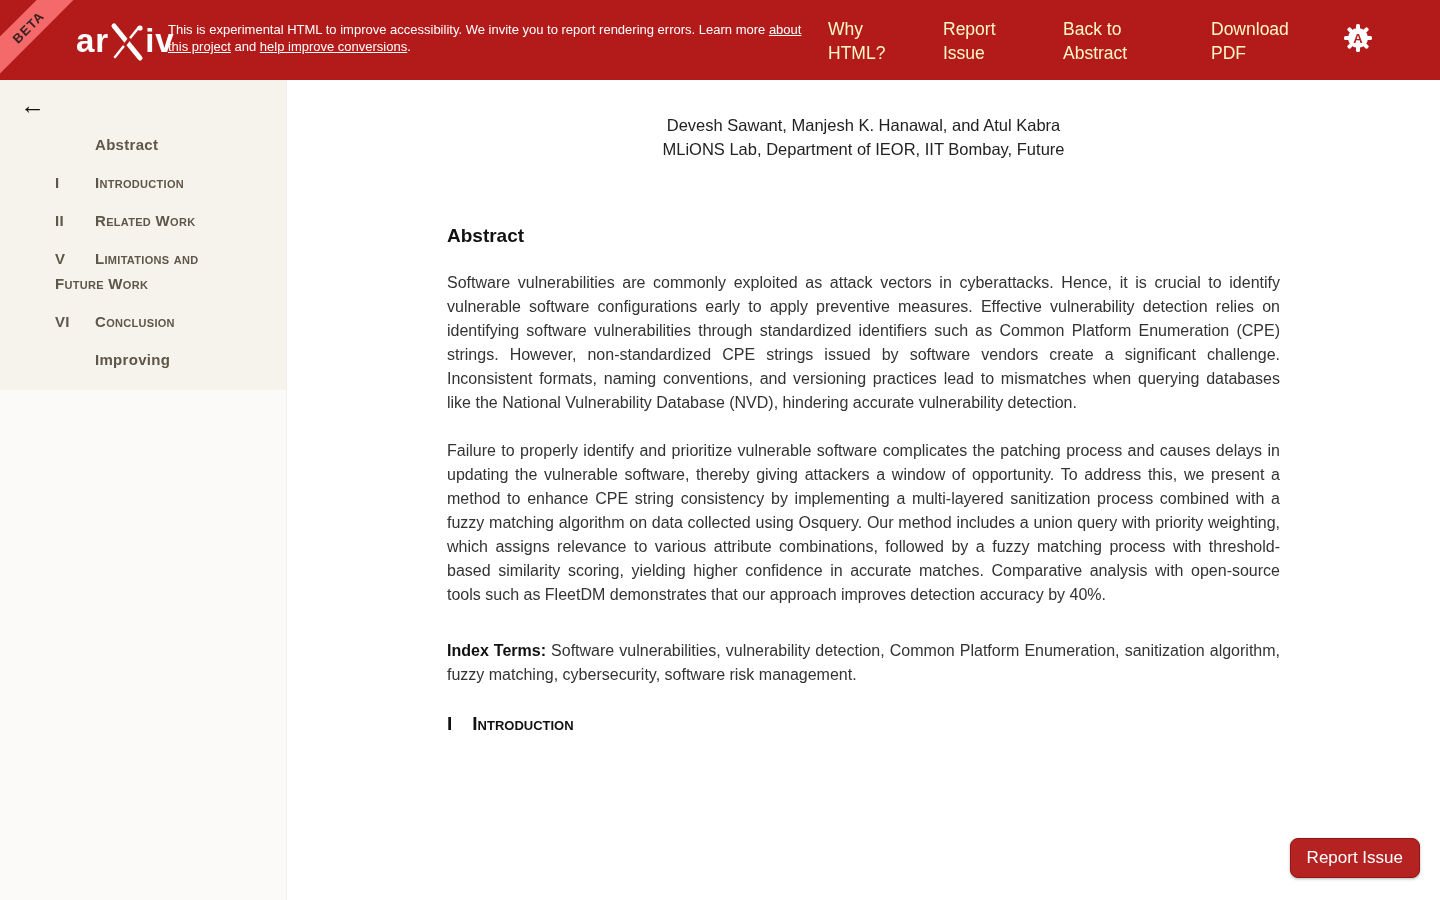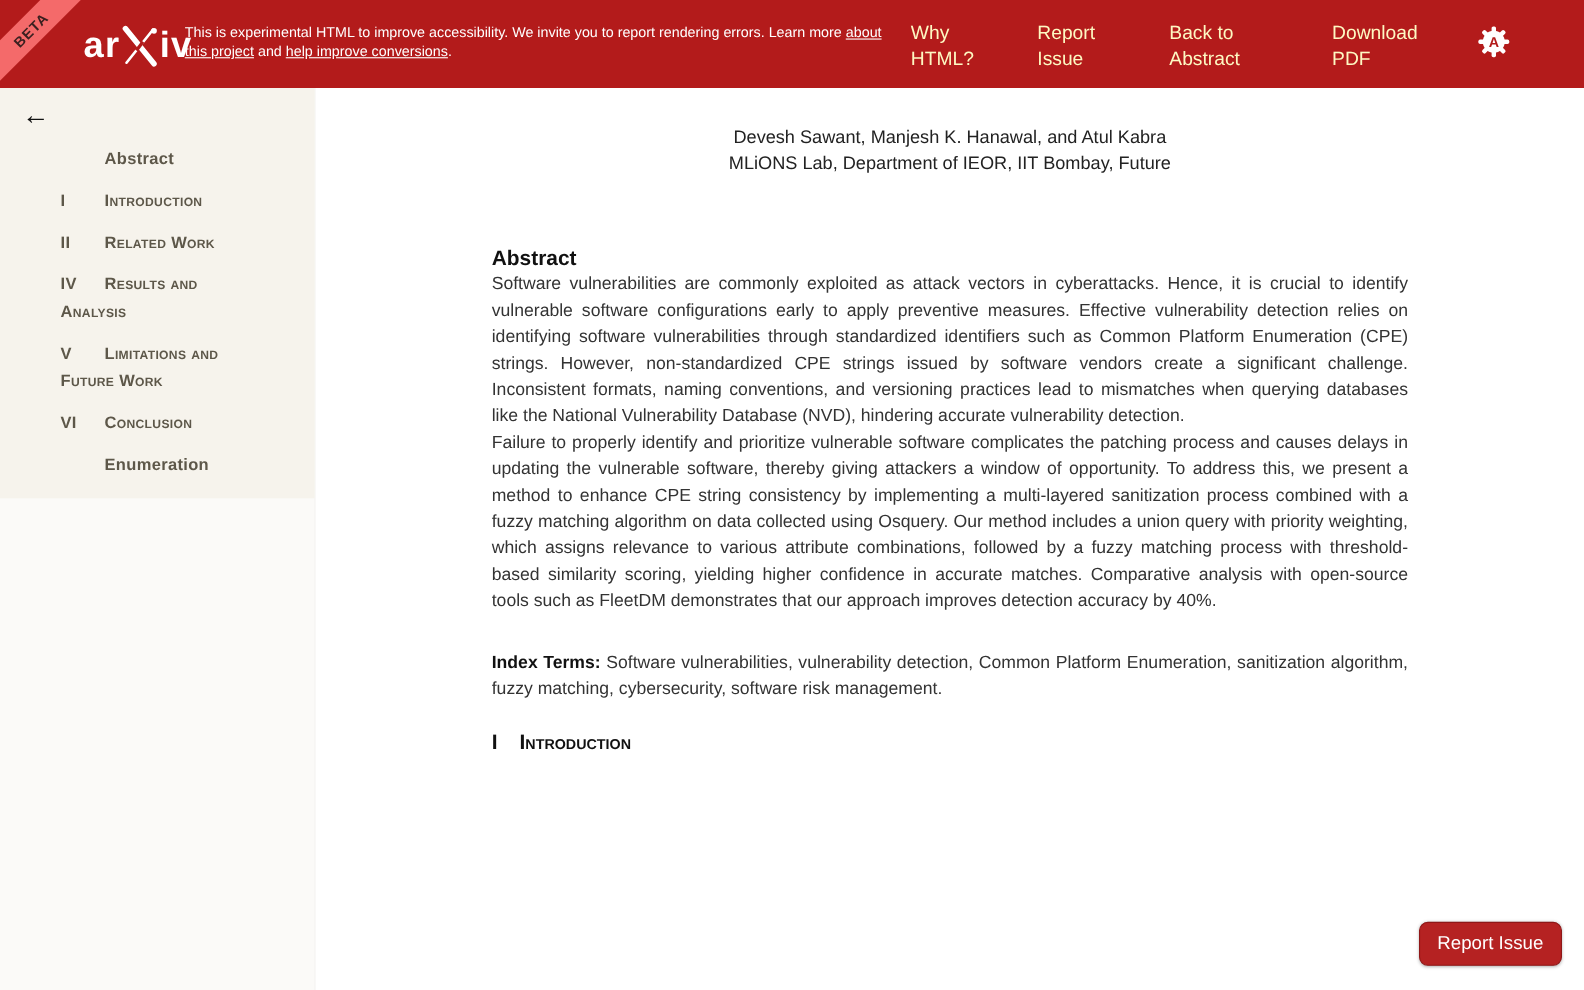--- a/index.html
+++ b/index.html
@@ -44,21 +44,21 @@
   .main { position:absolute; left:287px; top:80px; width:1153px; height:820px;
     background:#fff; overflow:hidden; }
   .column { width:833px; margin:0 auto; }
   .meta { margin-top:32px; text-align:center; color:#6f6f6f; font-size:16px;
     line-height:24px; }
   .paper-title { margin-top:29px; text-align:center; font-size:26px; line-height:33px;
     color:#1c1c1c; font-weight:normal; }
   .authors { margin-top:33px; text-align:center; font-size:16.5px; line-height:24px;
     color:#222; }
   .abstract-h { margin-top:64px; font-size:19px; font-weight:bold; color:#111; }
-  .para { font-size:16px; line-height:24px; color:#333;
+  .para { margin-top:24px; font-size:16px; line-height:24px; color:#333;
     text-align:justify; }
   .index-terms { margin-top:32px; font-size:16px; line-height:24px; color:#333;
     text-align:justify; }
   .index-terms b { color:#111; }
   .section-h { margin-top:26px; font-size:19px; font-weight:bold; color:#111; }
   .section-h .snum { display:inline-block; margin-right:20px; }
 
   
   .report-btn { position:absolute; right:20px; bottom:22px; background:#b52222;
     border:1px solid #8f1717; border-radius:8px; color:#fff; font-size:17px;
@@ -112,30 +112,27 @@
       <div class="toc-item">
         <span class="toc-num"></span><span>Abstract</span>
       </div>
       <div class="toc-item">
         <span class="toc-num">I</span><span class="sc">Introduction</span>
       </div>
       <div class="toc-item">
         <span class="toc-num">II</span><span class="sc">Related Work</span>
       </div>
       <div class="toc-item">
-        <span class="toc-num">IV</span><span class="sc">Results and Analysis</span>
-      </div>
-      <div class="toc-item">
         <span class="toc-num">V</span><span class="sc">Limitations and Future Work</span>
       </div>
       <div class="toc-item">
         <span class="toc-num">VI</span><span class="sc">Conclusion</span>
       </div>
       <div class="toc-item" style="margin-bottom:0;">
-        <span class="toc-num"></span><span>Enumeration</span>
+        <span class="toc-num"></span><span>Improving</span>
       </div>
     </div>
   </div>
 </div>
 
 <div class="main">
   <div class="column">
 
 
     <div class="authors">

